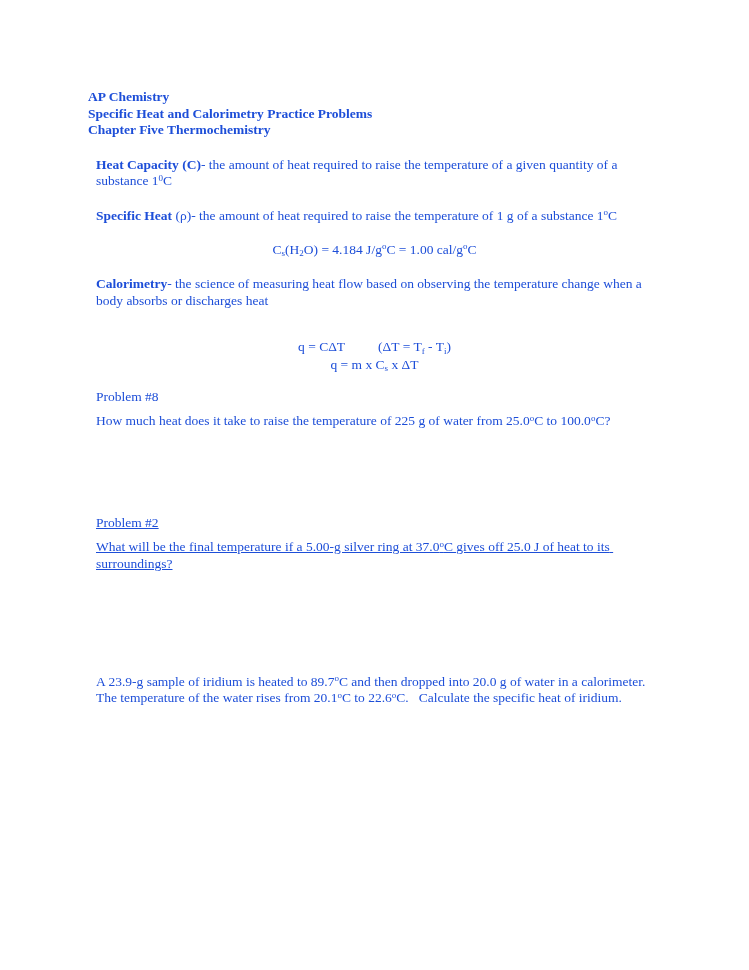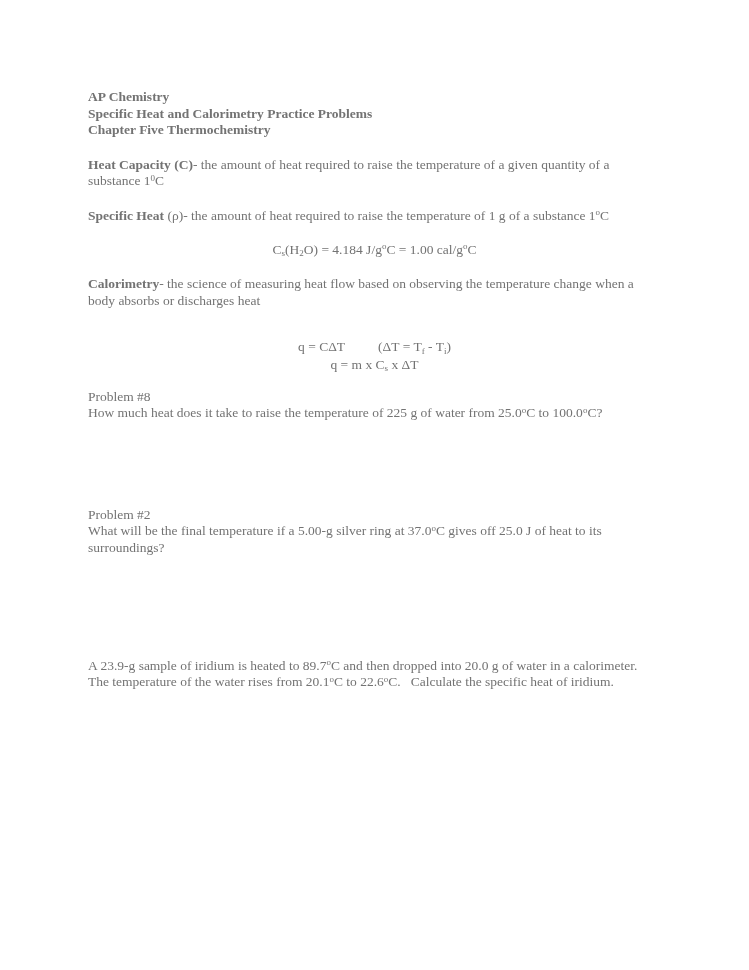--- a/index.html
+++ b/index.html
@@ -6,46 +6,46 @@
   .page {
     position: relative;
     width: 749px;
     height: 970px;
     background: #ffffff;
     box-sizing: border-box;
     padding: 89px 88px 0 88px;
     font-family: "Liberation Serif", serif;
     font-size: 13.5px;
     line-height: 16.6px;
-    color: #737373;
+    color: #1d4ed8;
     overflow: hidden;
   }
   .hdr-line { font-weight: bold; }
-  p, .para { margin: 0; white-space: pre-wrap; }
+  p, .para { margin: 8px; white-space: pre-wrap; }
   .def { margin-top: 18px; }
   .def .term { font-weight: bold; }
   .formula { margin-top: 17px; text-align: center; }
   .fgap { display: inline-block; width: 33px; }
   sup {
     font-size: 9px;
     line-height: 0;
     vertical-align: baseline;
     position: relative;
     top: -4.5px;
   }
   sub {
     font-size: 9px;
     line-height: 0;
     vertical-align: baseline;
     position: relative;
     top: 2.5px;
   }
   .problem-label { margin-top: 0; }
   .problem-1 { margin-top: 15px; }
-  .problem-2 { margin-top: 85px; }
+  .problem-2 { margin-top: 85px; text-decoration: underline; }
   .problem-3 { margin-top: 101px; }
 </style>
 </head>
 <body>
 
 <div class="page">
 
   <div>
       <div class="hdr-line">AP Chemistry</div>
       <div class="hdr-line">Specific Heat and Calorimetry Practice Problems</div>

